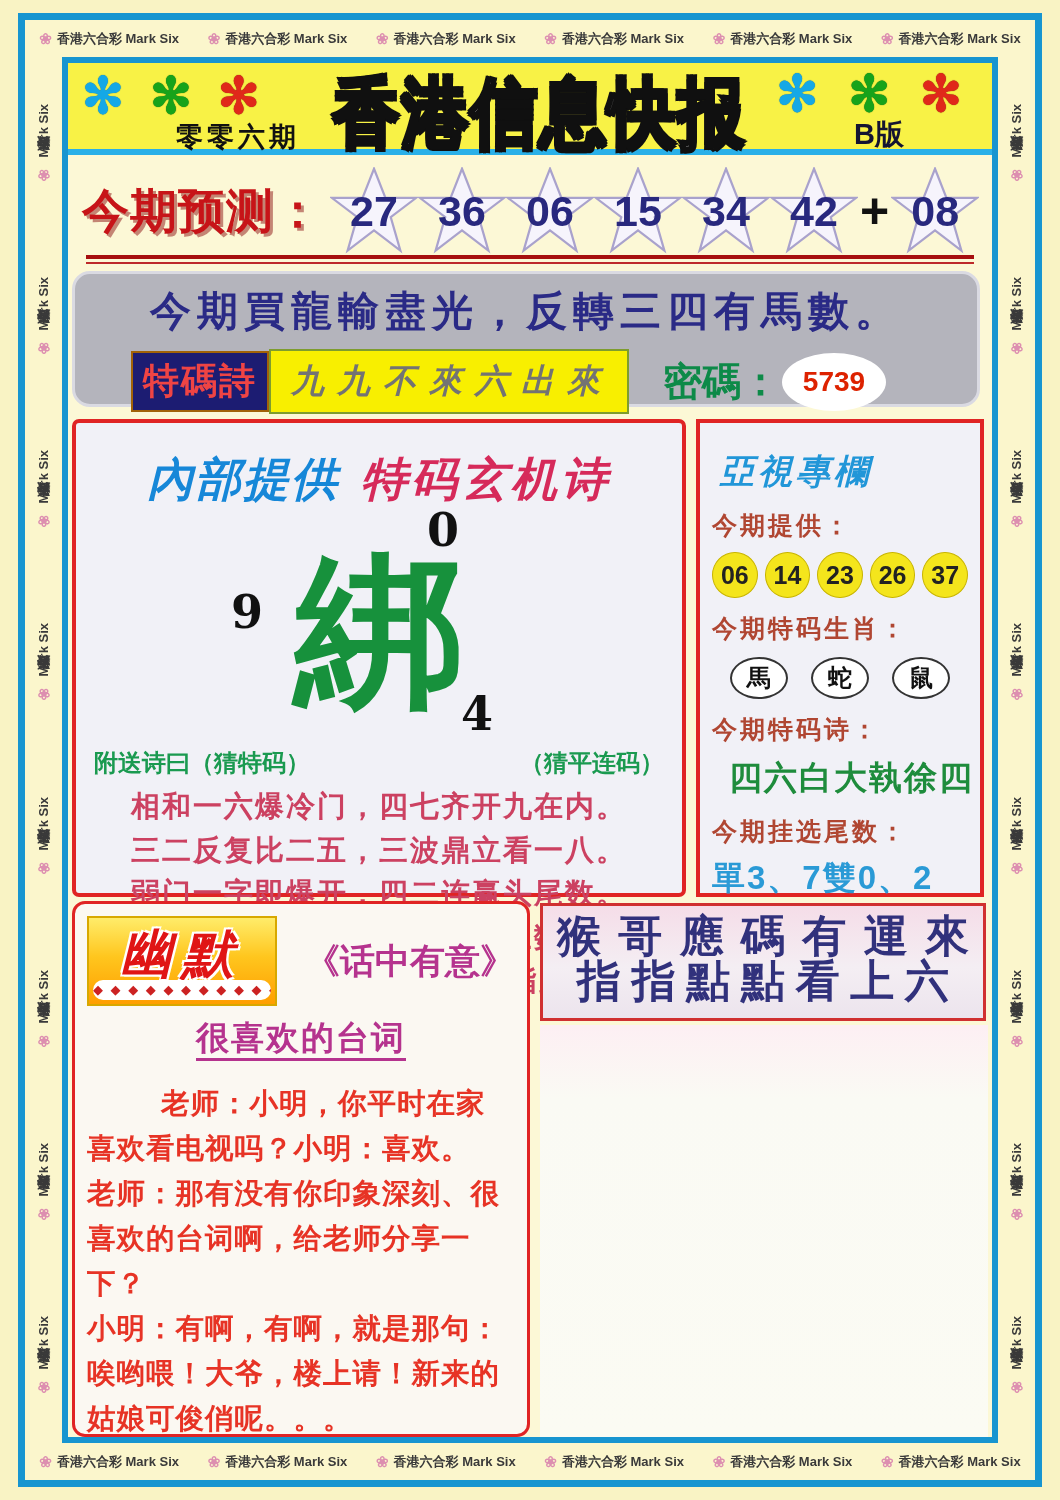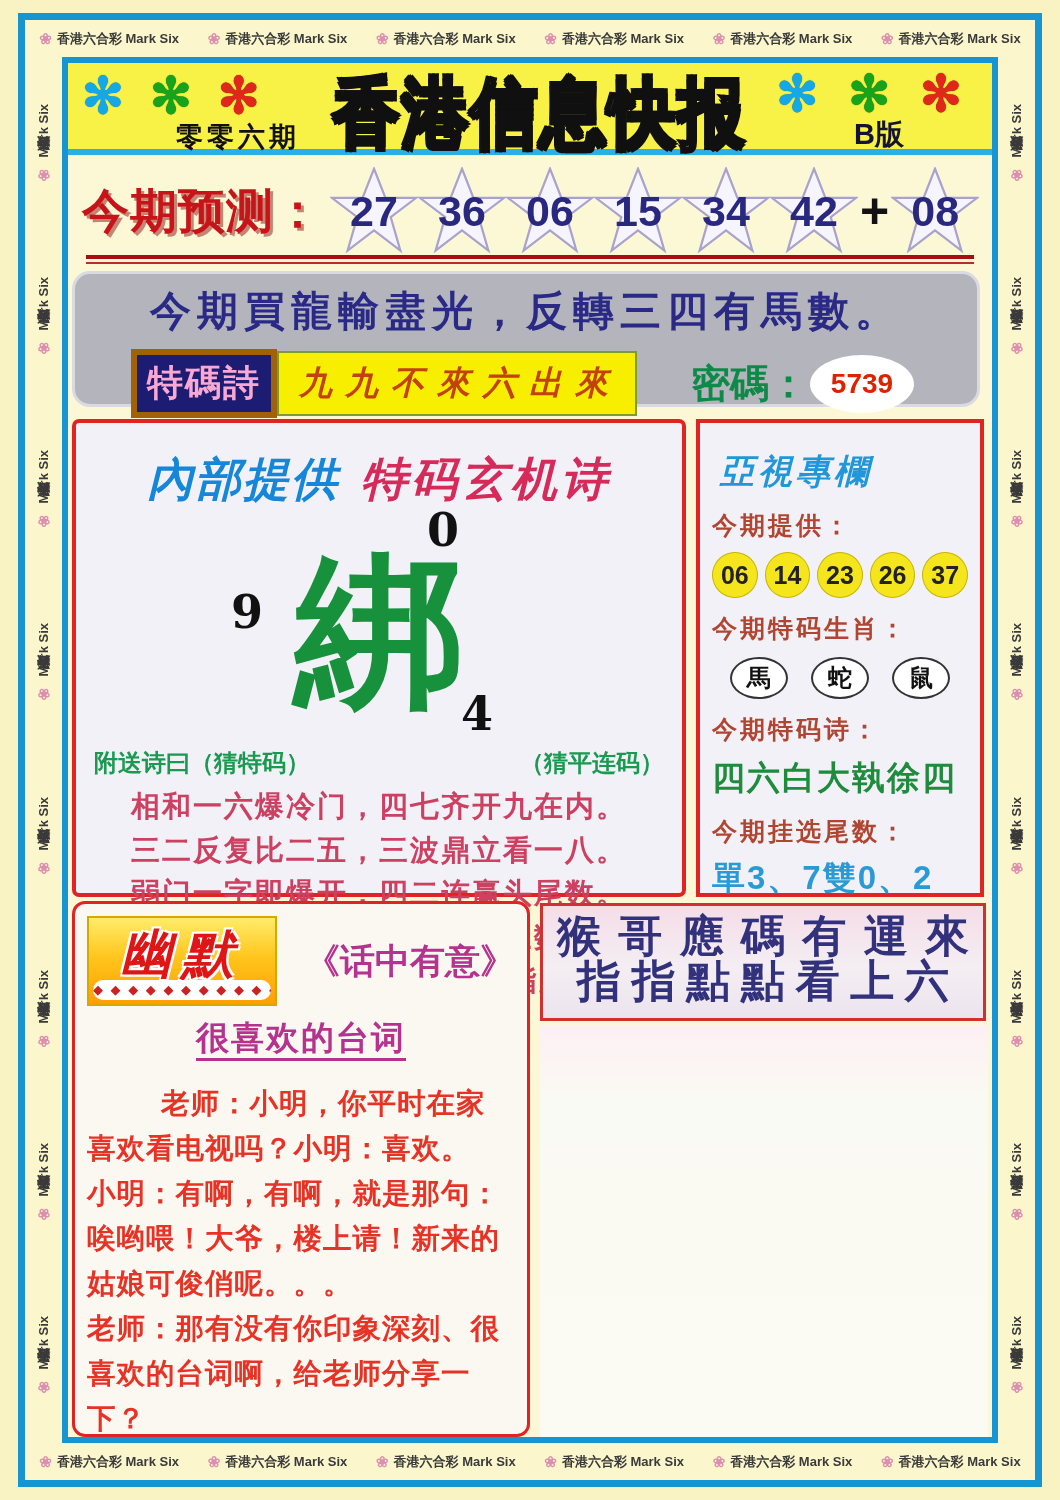--- a/index.html
+++ b/index.html
@@ -84,29 +84,29 @@
     position:absolute; left:4px; top:208px; width:908px; height:136px;
     background:#b4b4bc; border:3px solid #dadae2; border-radius:18px;
     padding-top:10px;
   }
   .notice-line{
     text-align:center; font-size:41px; font-weight:900; color:#2a2a86;
     letter-spacing:6px; white-space:nowrap;
   }
   .notice-row2{ display:flex; align-items:center; margin:10px 0 0 56px; }
   .tema-tag{
-    background:#1c1c72; color:#f9a8d4; font-size:36px; font-weight:900;
-    padding:4px 10px; letter-spacing:2px; border:6px solid #a16207;
+    background:#1c1c72; color:#ef4444; font-size:36px; font-weight:900;
+    padding:4px 10px; letter-spacing:2px; border:2px solid #a16207;
   }
   .tema-poem{
-    background:#f8ef00; border:2px solid #7e9c2e; color:#c2410c;
+    background:#f8ef00; border:2px solid #7e9c2e; color:#737373;
     font-size:33px; font-weight:900; letter-spacing:13px;
     padding:8px 14px 8px 20px; font-style:italic; white-space:nowrap;
   }
-  .pwd-label{ margin-left:54px; font-size:39px; font-weight:900; color:#0d8a48; }
+  .pwd-label{ margin-left:34px; font-size:39px; font-weight:900; color:#0d8a48; }
   .pwd-oval{
     margin-left:2px; background:#fff; border-radius:50%;
     width:104px; height:58px; display:flex; align-items:center; justify-content:center;
     font-size:28px; font-weight:900; color:#dd2200;
   }
 
   
   .panel{ background:#f1f1f7; border:4px solid #e02424; position:absolute; }
   .mystery{ left:4px; top:356px; width:614px; height:478px;border-radius:7px; }
   .mystery-head{ text-align:center; margin-top:26px; white-space:nowrap; }
@@ -136,21 +136,21 @@
     letter-spacing:4px; margin:16px 0 0 8px; white-space:nowrap; }
   .atv-label{ color:#b04632; font-size:25px; font-weight:900; letter-spacing:3px; margin-top:14px; }
   .atv-circles{ display:flex; gap:7px; margin-top:10px; justify-content:center; }
   .ycirc{ width:46px; height:46px; border-radius:50%; background:#f4e51c; border:1px solid #c8b400;
     display:flex; align-items:center; justify-content:center;
     font-size:25px; font-weight:bold; color:#222; }
   .atv-zodiacs{ display:flex; justify-content:space-around; margin-top:12px; padding:0 6px; }
   .zov{ width:58px; height:42px; background:#fff; border:2px solid #333; border-radius:50%;
     display:flex; align-items:center; justify-content:center;
     font-size:24px; font-weight:bold; color:#111; font-family:"DejaVu Serif", serif; }
-  .atv-poem{ color:#1e8c3c; font-size:33px; font-weight:900; letter-spacing:2px; margin-top:10px; white-space:nowrap; }
+  .atv-poem{ color:#1e8c3c; font-size:33px; font-weight:900; letter-spacing:2px; margin-top:10px; white-space:nowrap;margin-left:17px; }
   .atv-tail{ color:#2a9ad6; font-size:33px; font-weight:bold; margin-top:8px; letter-spacing:2px; }
   .atv-parity-row{ display:flex; align-items:center; margin-top:8px; }
   .atv-parity{ color:#1e8c3c; font-size:30px; font-weight:900; margin-left:6px; }
 
   
   .humor{ left:4px; top:838px; width:458px; height:536px; background:#fbf8f2;
     border-width:3px; padding:12px 12px 0 12px;border-radius:13px; }
   .humor-head{ display:flex; align-items:center; }
   .humor-logo{
     width:238px; height:90px; position:relative;
@@ -453,22 +453,22 @@
         <div class="humor-head">
           <div class="humor-logo">
             <div class="hl-text">幽默</div>
             <div class="hl-wave">◆ ◆ ◆ ◆ ◆ ◆ ◆ ◆ ◆ ◆ ◆ ◆ ◆ ◆ ◆ ◆ ◆ ◆</div>
           </div>
           <div class="humor-title">《话中有意》</div>
         </div>
         <div class="humor-sub"><span>很喜欢的台词</span></div>
         <div class="humor-body" id="humor-lines">
             <p class="indent">老师：小明，你平时在家喜欢看电视吗？小明：喜欢。</p>
+            <p>老师：那有没有你印象深刻、很喜欢的台词啊，给老师分享一下？</p>
             <p>小明：有啊，有啊，就是那句：唉哟喂！大爷，楼上请！新来的姑娘可俊俏呢。。。</p>
-            <p>老师：那有没有你印象深刻、很喜欢的台词啊，给老师分享一下？</p>
             <p>老师：你TM给我滚出去！</p>
           </div>
       </div>
 
       <div class="calli">
         <div class="calli-row r1" id="calli-row1">
             <span>猴</span>
             <span>哥</span>
             <span>應</span>
             <span>碼</span>

